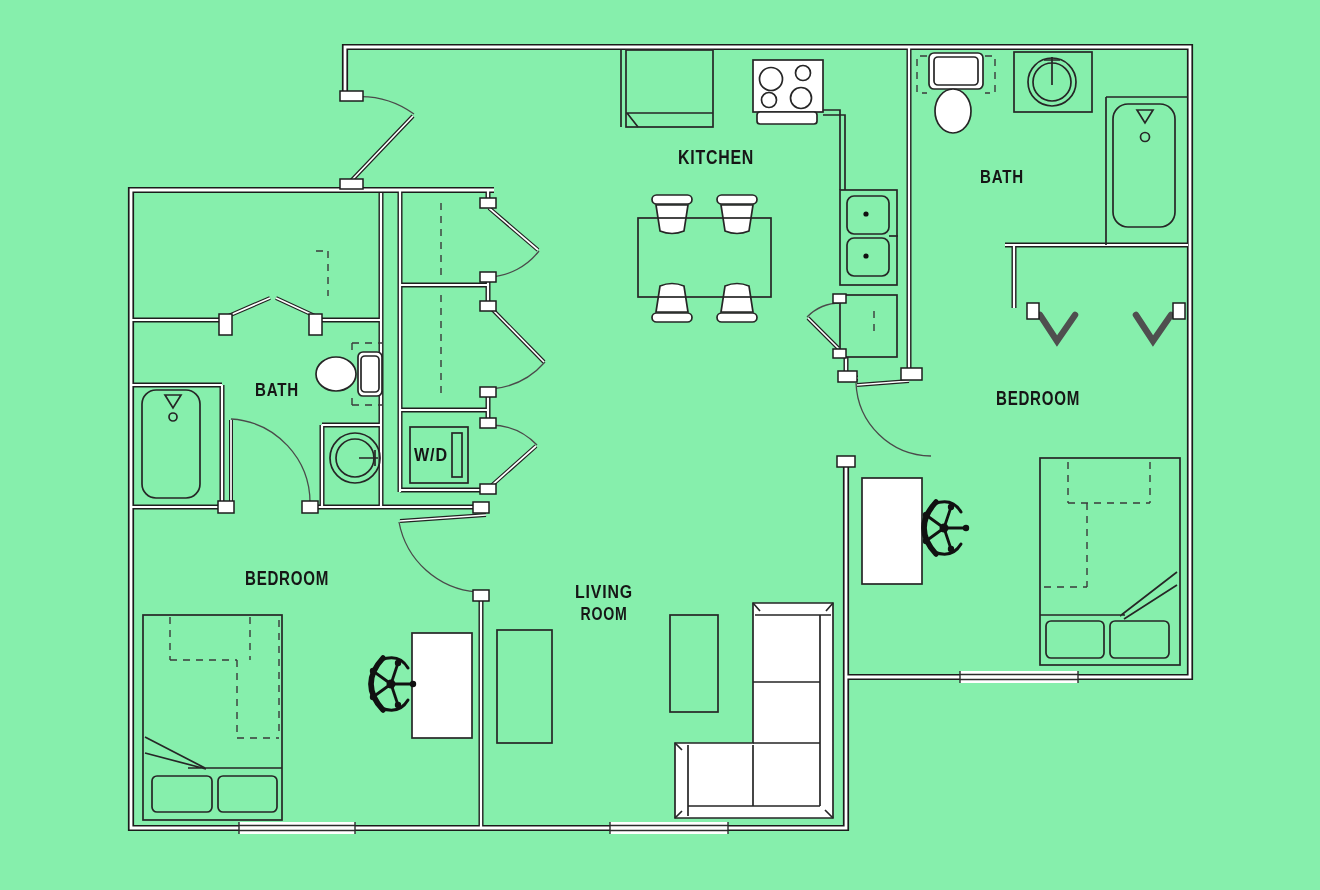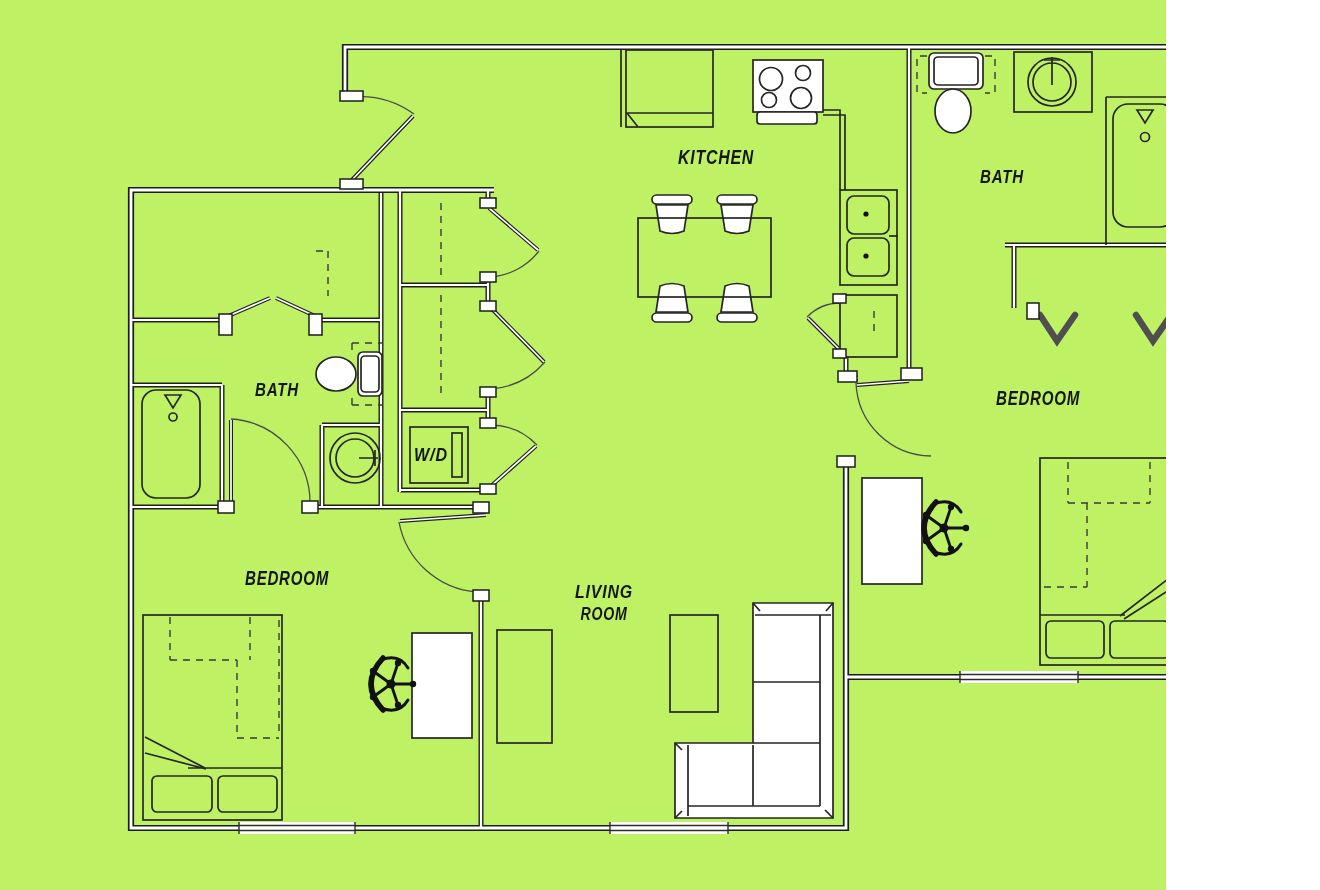--- a/index.html
+++ b/index.html
@@ -1,16 +1,16 @@
 <!DOCTYPE html>
 <html><head>
 <meta charset="utf-8">
 <style>
   html,body{margin:0;padding:0;background:#ffffff;}
-  .stage{width:1166px;height:890px;position:relative;background:#bef264;overflow:hidden;font-style:italic;}
+  .stage{width:1320px;height:890px;position:relative;background:#86efac;overflow:hidden;}
   svg{display:block;}
   .room-label{font-family:"Liberation Sans",sans-serif;font-weight:bold;fill:#161616;letter-spacing:1px;}
   
   .wall-outer-k{stroke:#1b1b1b;stroke-width:6.2;fill:none;stroke-linecap:butt;}
   .wall-outer-w{stroke:#ffffff;stroke-width:2.8;fill:none;stroke-linecap:butt;}
   .wall-k{stroke:#1f1f1f;stroke-width:5;fill:none;stroke-linecap:butt;}
   .wall-w{stroke:#ffffff;stroke-width:2.2;fill:none;stroke-linecap:butt;}
   .leaf-k{stroke:#222;stroke-width:4;fill:none;stroke-linecap:butt;}
   .leaf-w{stroke:#fff;stroke-width:1.7;fill:none;stroke-linecap:butt;}
   .jamb{fill:#ffffff;stroke:#1d1d1d;stroke-width:1.5;}

